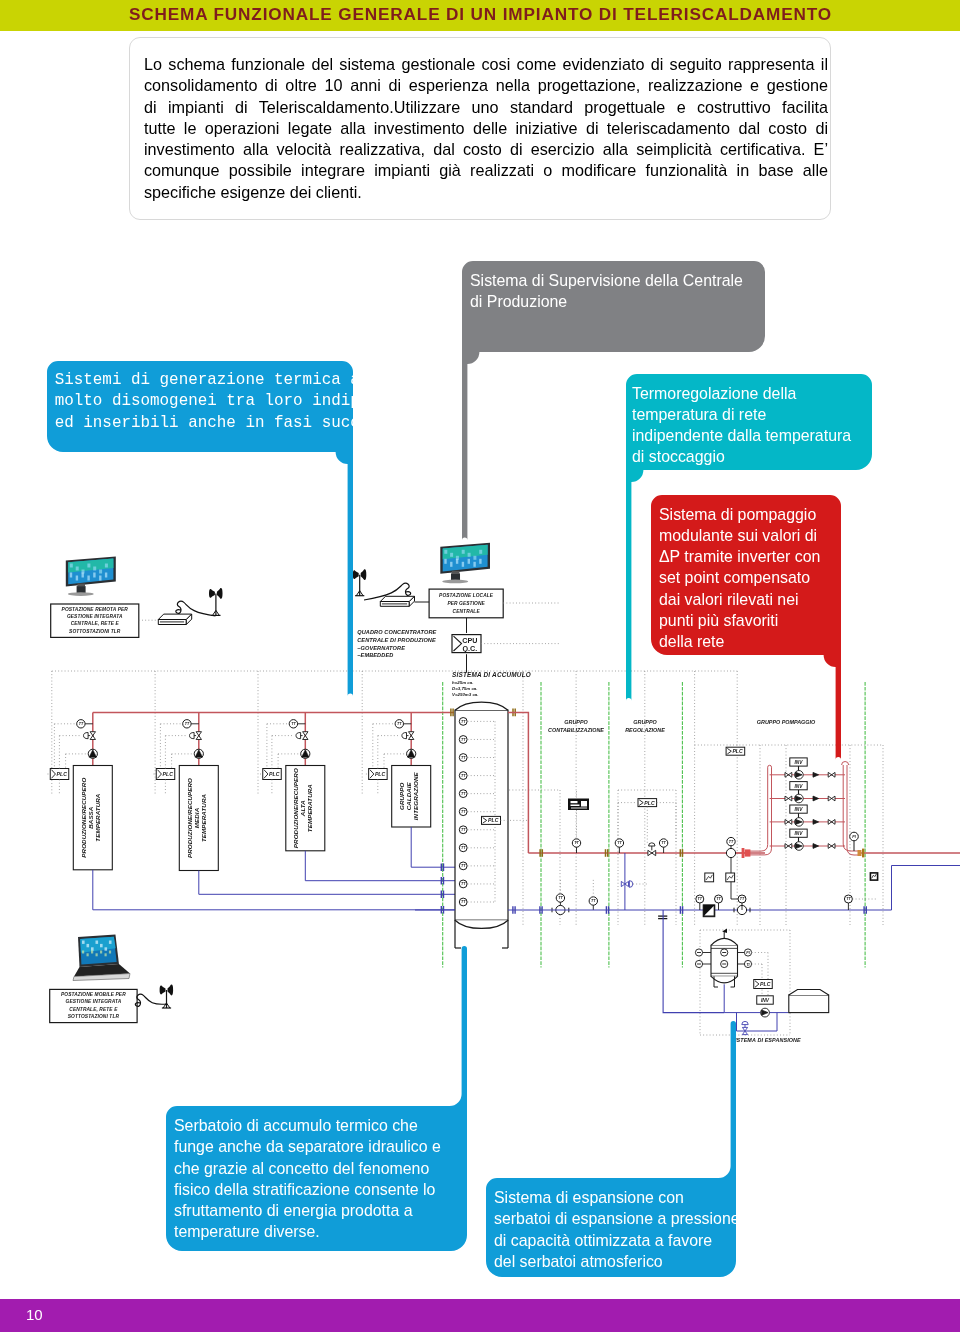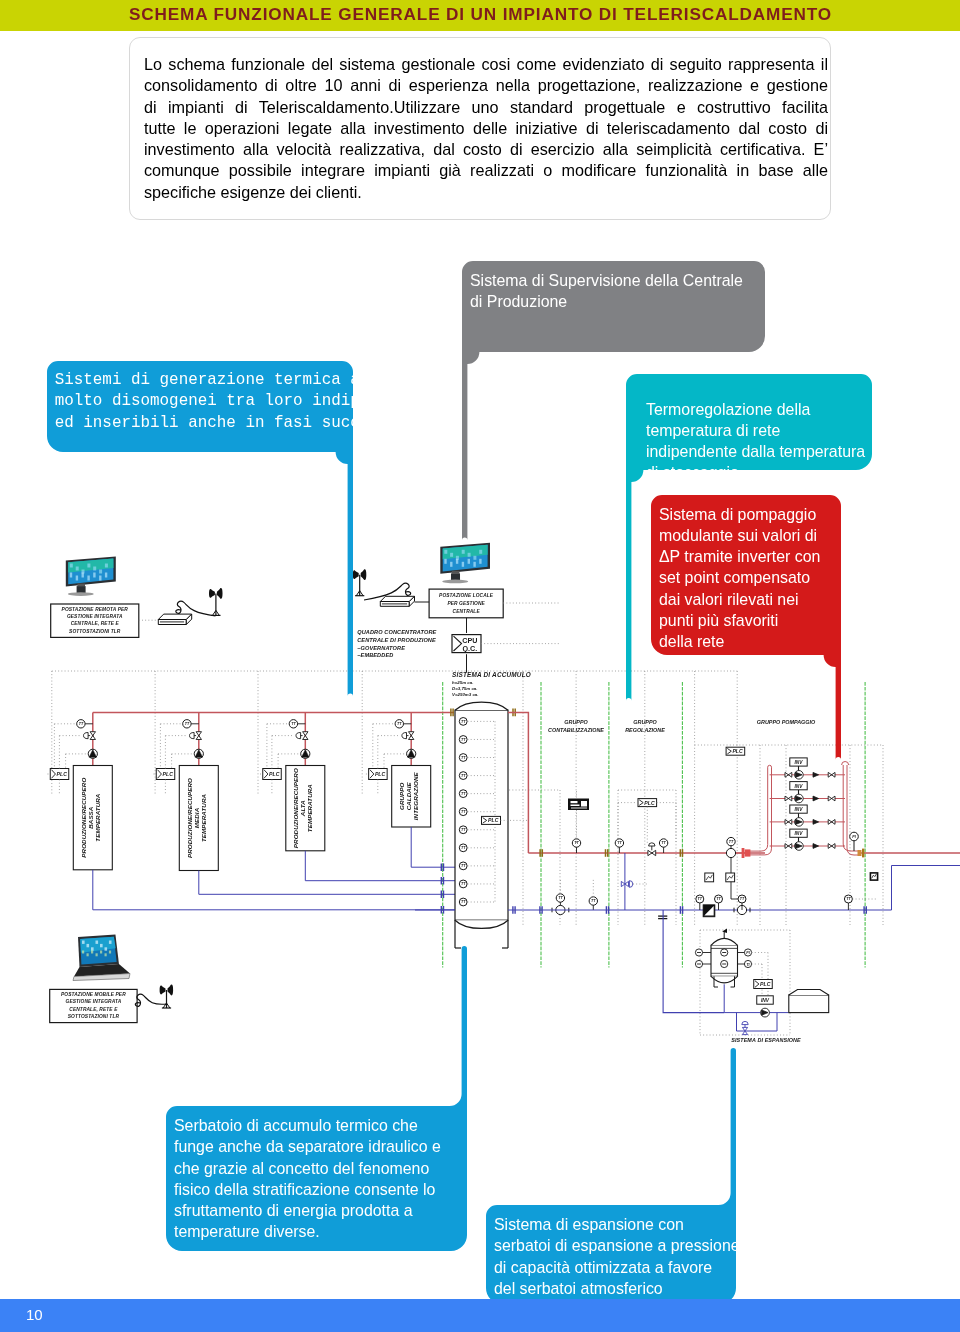--- a/index.html
+++ b/index.html
@@ -10,21 +10,21 @@
   .intro{position:absolute;left:129px;top:37px;width:702px;height:183px;border:1px solid #d8d8d8;border-radius:11px;box-sizing:border-box;}
   .introtxt{position:absolute;left:14px;top:16px;width:684px;color:#000000;font-size:16.2px;line-height:21.3px;}
   .jline{text-align:justify;text-align-last:justify;white-space:nowrap;}
   .jline.last{text-align:left;text-align-last:left;}
 
   .callout{position:absolute;border-radius:12px;}
   .callout svg{position:absolute;left:0;top:0;overflow:visible;}
   .ctext{position:absolute;color:#ffffff;font-size:15.9px;line-height:21.3px;}
   .ctext .jline{white-space:nowrap;text-align:left;text-align-last:left;}
   .schematic{position:absolute;left:0;top:0;}
-  .footer{position:absolute;left:0;top:1299px;width:960px;height:33px;background:#3b82f6;}
+  .footer{position:absolute;left:0;top:1299px;width:960px;height:33px;background:#a21caf;}
   .footer .pg{position:absolute;left:26px;top:7px;color:#ffffff;font-size:15px;}
 </style>
 </head>
 <body>
 
 <div class="page">
   <div class="topbar">
     <div class="topbar-title">SCHEMA FUNZIONALE GENERALE DI UN IMPIANTO DI TELERISCALDAMENTO</div>
   </div>
   <div class="intro">
@@ -592,21 +592,21 @@
     <div class="ctext" style="left:8px;top:9px;font-family:Liberation Mono, monospace;">
         <div class="jline">Sistemi di generazione termica anche</div>
         <div class="jline">molto disomogenei  tra loro indipendenti</div>
         <div class="jline last">ed inseribili anche in fasi successive</div>
       </div>
   </div>
   <div class="callout" style="left:626px;top:373.5px;width:246px;height:96px;">
     <svg width="246" height="336" viewBox="0 0 246 336" style="top:0px">
       <path d="M 0.00 326.80 A 2.70 2.70 0 0 1 5.40 326.80 L 5.40 108.00 A 12.00 12.00 0 0 0 17.40 96.00 L 230.00 96.00 A 16.00 16.00 0 0 0 246.00 80.00 L 246.00 11.00 A 11.00 11.00 0 0 0 235.00 0.00 L 11.00 0.00 A 11.00 11.00 0 0 0 0.00 11.00 Z" fill="#04b7c7"></path>
     </svg>
-    <div class="ctext" style="left:20px;top:9px;margin-top:16px;">
+    <div class="ctext" style="left:6px;top:9px;">
         <div class="jline">Termoregolazione della</div>
         <div class="jline">temperatura di rete</div>
         <div class="jline">indipendente dalla temperatura</div>
         <div class="jline last">di stoccaggio</div>
       </div>
   </div>
   <div class="callout" style="left:651px;top:494.5px;width:190px;height:160px;">
     <svg width="190" height="274" viewBox="0 0 190 274" style="top:0px">
       <path d="M 190.00 264.80 A 2.70 2.70 0 0 0 184.60 264.80 L 184.60 172.00 A 12.00 12.00 0 0 1 172.60 160.00 L 16.00 160.00 A 16.00 16.00 0 0 1 0.00 144.00 L 0.00 11.00 A 11.00 11.00 0 0 1 11.00 0.00 L 179.00 0.00 A 11.00 11.00 0 0 1 190.00 11.00 Z" fill="#d41a1a"></path>
     </svg>
@@ -626,21 +626,21 @@
     </svg>
     <div class="ctext" style="left:8px;top:9px;">
         <div class="jline">Serbatoio di accumulo termico che</div>
         <div class="jline">funge anche da separatore idraulico e</div>
         <div class="jline">che grazie al concetto del fenomeno</div>
         <div class="jline">fisico della stratificazione consente lo</div>
         <div class="jline">sfruttamento di energia prodotta a</div>
         <div class="jline last">temperature diverse.</div>
       </div>
   </div>
-  <div class="callout" style="left:486px;top:1205px;width:250px;height:99px;padding-left:32px;">
+  <div class="callout" style="left:486px;top:1178px;width:250px;height:99px;padding-left:32px;">
     <svg width="250" height="262" viewBox="0 0 250 262" style="top:-157px">
       <path d="M 250.00 2.70 A 2.70 2.70 0 0 0 244.60 2.70 L 244.60 145.00 A 12.00 12.00 0 0 1 232.60 157.00 L 11.00 157.00 A 11.00 11.00 0 0 0 0.00 168.00 L 0.00 240.00 A 16.00 16.00 0 0 0 16.00 256.00 L 234.00 256.00 A 16.00 16.00 0 0 0 250.00 240.00 Z" fill="#109dd8"></path>
     </svg>
     <div class="ctext" style="left:8px;top:9px;">
         <div class="jline">Sistema di espansione con</div>
         <div class="jline">serbatoi di espansione a pressione</div>
         <div class="jline">di capacità ottimizzata a favore</div>
         <div class="jline last">del serbatoi atmosferico</div>
       </div>
   </div>

